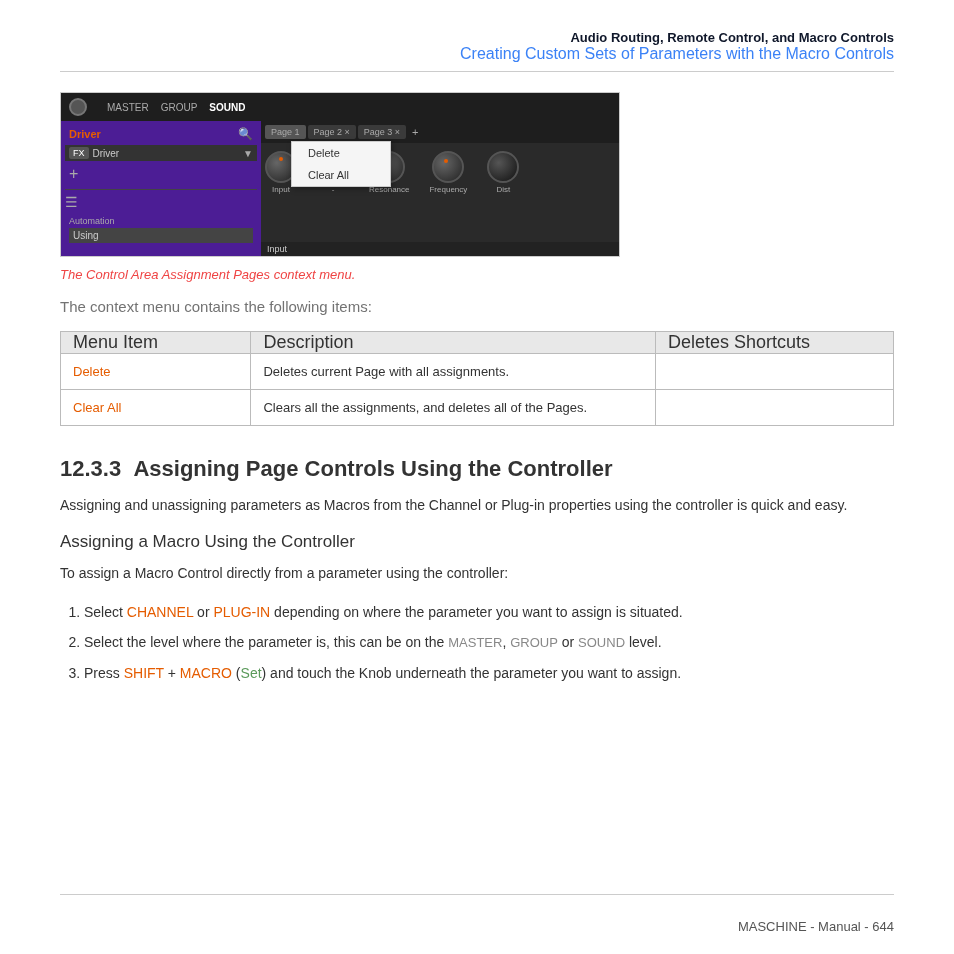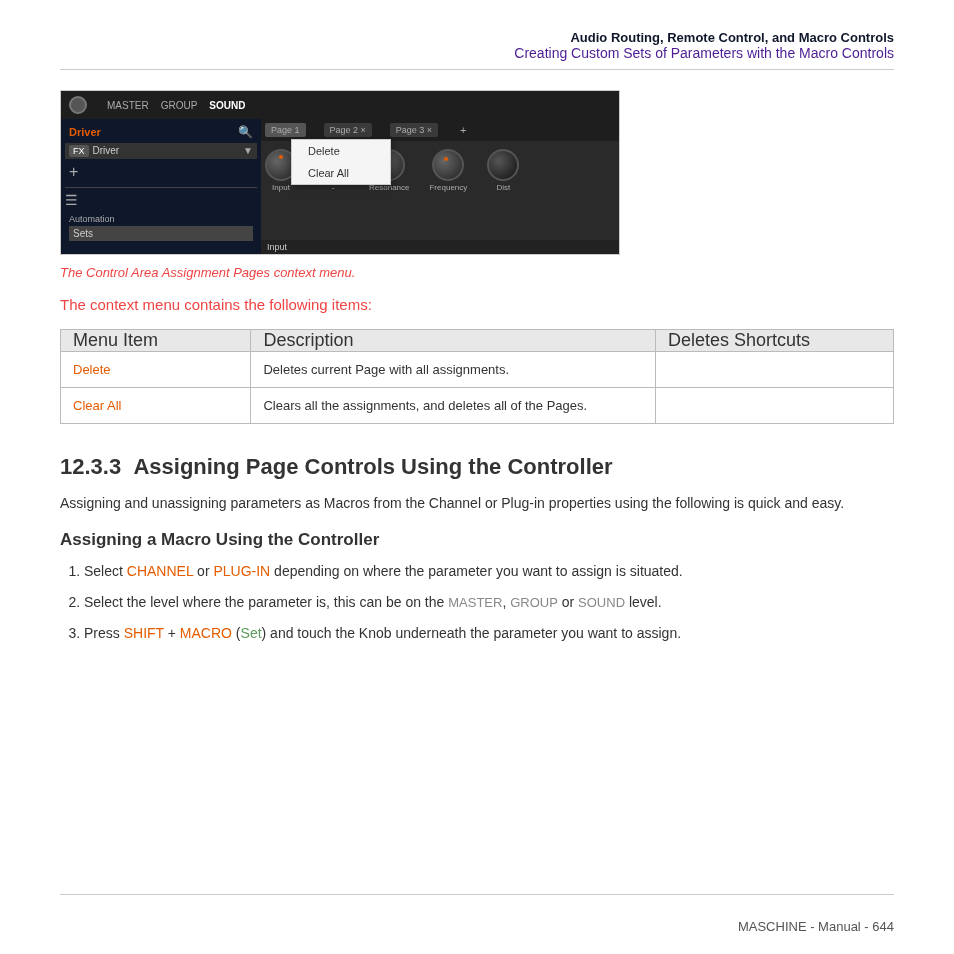--- a/index.html
+++ b/index.html
@@ -23,22 +23,22 @@
       padding-bottom: 8px;
       margin-bottom: 20px;
       text-align: right;
     }
     .header-title {
       font-weight: bold;
       font-size: 13px;
       color: #0f172a;
     }
     .header-subtitle {
-      font-size: 14px;
-      color: #4c1d95;
+      font-size: 16px;
+      color: #3b82f6;
     }
 
     
     .screenshot-container {
       border: 1px solid #ccc;
       margin-bottom: 10px;
       background: #2d2d2d;
       width: 560px;
       height: 165px;
       position: relative;
@@ -71,37 +71,37 @@
       border: 2px solid #777;
     }
 
     .maschine-content {
       display: flex;
       flex: 1;
     }
 
     .maschine-left-panel {
       width: 200px;
-      background: #0f172a;
+      background: #4c1d95;
       padding: 4px;
     }
 
     .maschine-driver-label {
       color: #e55c00;
       font-size: 12px;
       font-weight: bold;
       padding: 2px 4px;
       display: flex;
       justify-content: space-between;
       align-items: center;
     }
 
     .maschine-fx-row {
       display: flex;
-      align-items: flex-start;
+      align-items: center;
       background: #333;
       padding: 2px 4px;
       margin: 2px 0;
       font-size: 10px;
       color: #ccc;
     }
     .maschine-fx-badge {
       background: #555;
       color: #fff;
       padding: 1px 4px;
@@ -135,21 +135,21 @@
       background: #2a2a2a;
       position: relative;
     }
 
     .maschine-pages-bar {
       display: flex;
       align-items: center;
       background: #1e1e1e;
       padding: 2px 4px;
       height: 22px;
-      gap: 18px;
+      gap: 2px;
       font-size: 10px;
       color: #ccc;
     }
 
     .maschine-page-tab {
       background: #3a3a3a;
       padding: 2px 6px;
       border-radius: 2px;
       color: #aaa;
       font-size: 9px;
@@ -233,21 +233,21 @@
     .caption {
       font-size: 13px;
       color: #ef4444;
       margin-bottom: 16px;
       font-style: italic;
     }
 
     
     .intro-text {
       font-size: 15px;
-      color: #ef4444;
+      color: #737373;
       margin-bottom: 16px;
     }
 
     
     .shortcuts-table {
       width: 100%;
       border-collapse: collapse;
       margin-bottom: 30px;
     }
 
@@ -295,21 +295,21 @@
     .body-text {
       font-size: 14px;
       color: #333;
       line-height: 1.6;
       margin-bottom: 16px;
     }
 
     
     .sub-heading {
       font-size: 17px;
-      font-weight: bold;
+      font-weight: normal;
       color: #333;
       margin-bottom: 10px;
     }
 
     
     .numbered-list {
       margin-left: 24px;
       margin-bottom: 10px;
     }
     .numbered-list li {
@@ -374,21 +374,21 @@
             <span class="maschine-fx-badge">FX</span>
             <span style="font-size:10px; color:#ccc;">Driver</span>
             <span style="margin-left:auto; color:#aaa;">▼</span>
           </div>
           <div class="maschine-plus">+</div>
           <div style="margin-top:4px; border-top:1px solid #444; padding-top:4px;">
             <span style="color:#aaa; font-size:14px;">☰</span>
           </div>
           <div class="maschine-automation">
             <div style="color:#aaa; font-size:9px;">Automation</div>
-            <div class="maschine-pages-box">Sets</div>
+            <div class="maschine-pages-box">Using</div>
           </div>
         </div>
 
         <div class="maschine-right-panel">
 
           <div class="maschine-pages-bar">
             <span class="maschine-page-tab active">Page 1</span>
             <span class="maschine-page-tab">Page 2 ×</span>
             <span class="maschine-page-tab">Page 3 ×</span>
             <span style="color:#aaa; font-size:11px; padding:0 4px;">+</span>
@@ -459,24 +459,25 @@
         <td class="desc-cell">Clears all the assignments, and deletes all of the Pages.</td>
         <td class="shortcut-cell"></td>
       </tr>
     </tbody>
   </table>
 
   <div class="section-heading">
     <span>12.3.3</span>&nbsp;&nbsp;<span>Assigning Page Controls Using the Controller</span>
   </div>
 
-  <div class="body-text">Assigning and unassigning parameters as Macros from the Channel or Plug-in properties using the following is quick and easy.</div>
+  <div class="body-text">Assigning and unassigning parameters as Macros from the Channel or Plug-in properties using the controller is quick and easy.</div>
 
   <div class="sub-heading">Assigning a Macro Using the Controller</div>
 
+  <div class="body-text">To assign a Macro Control directly from a parameter using the controller:</div>
 
   <ol class="numbered-list">
     <li>
       Select <span class="text-orange">CHANNEL</span> or <span class="text-orange">PLUG-IN</span> depending on where the parameter you want to assign is situated.
     </li>
     <li>
       Select the level where the parameter is, this can be on the <span class="text-gray-caps">MASTER</span>, <span class="text-gray-caps">GROUP</span> or <span class="text-gray-caps">SOUND</span> level.
     </li>
     <li>
       Press <span class="text-orange">SHIFT</span> + <span class="text-orange">MACRO</span> (<span class="text-green">Set</span>) and touch the Knob underneath the parameter you want to assign.

